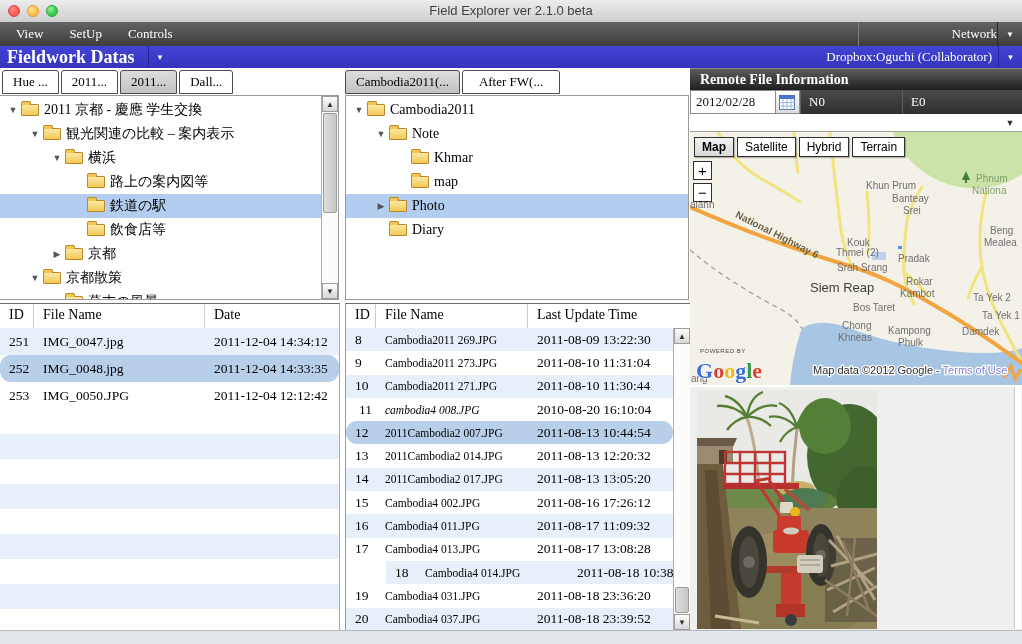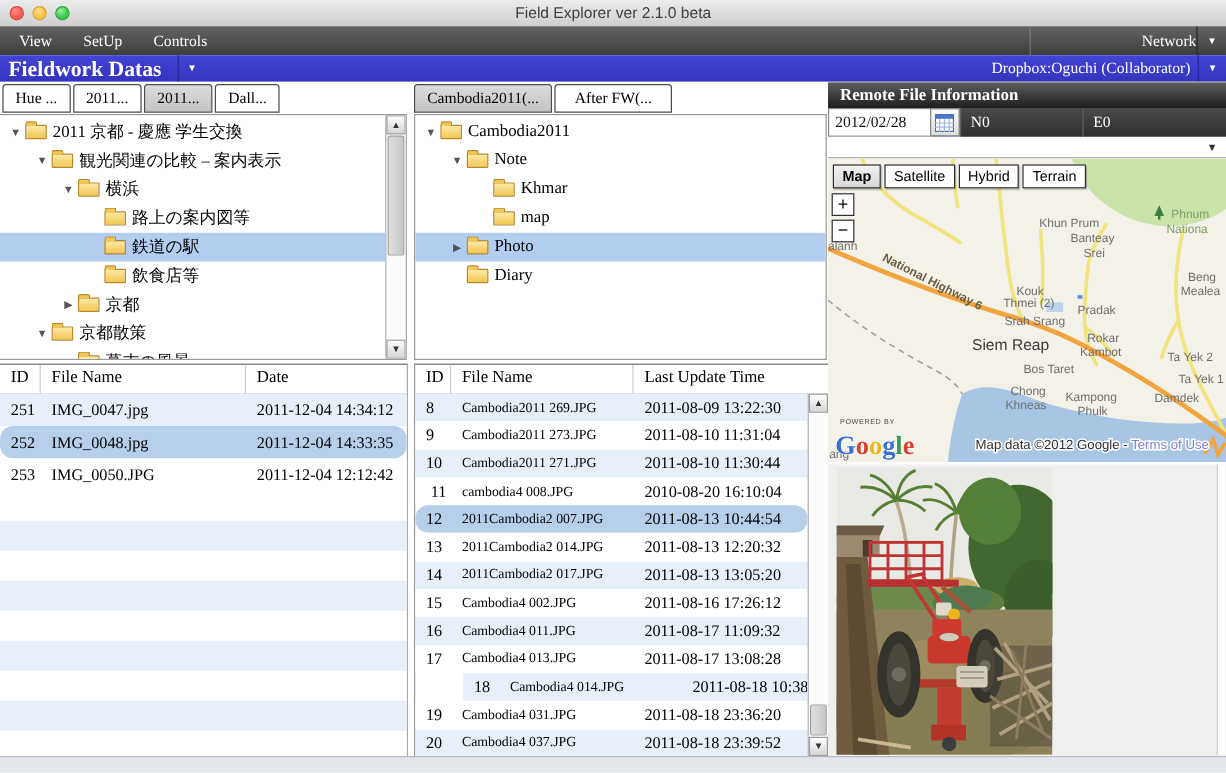--- a/index.html
+++ b/index.html
@@ -314,21 +314,21 @@
           <div class="c fname-sm" style="width: 152px;">Cambodia2011 273.JPG</div>
           <div class="c" style="flex: 1 1 0%;">2011-08-10 11:31:04</div>
         </div>
         <div class="row alt" style="height: 23.3px;">
           <div class="c" style="width: 30px;">10</div>
           <div class="c fname-sm" style="width: 152px;">Cambodia2011 271.JPG</div>
           <div class="c" style="flex: 1 1 0%;">2011-08-10 11:30:44</div>
         </div>
         <div class="row plain" style="height: 23.3px;">
           <div class="c" style="width: 30px; text-align: center;">11</div>
-          <div class="c fname-sm" style="width: 152px;">cambodia4 008.JPG</div>
+          <div class="c fname-sm" style="width: 152px; font-style: italic;">cambodia4 008.JPG</div>
           <div class="c" style="flex: 1 1 0%;">2010-08-20 16:10:04</div>
         </div>
         <div class="row selected" style="height: 23.3px;">
           <div class="c" style="width: 30px;">12</div>
           <div class="c fname-sm" style="width: 152px;">2011Cambodia2 007.JPG</div>
           <div class="c" style="flex: 1 1 0%;">2011-08-13 10:44:54</div>
         </div>
         <div class="row plain" style="height: 23.3px;">
           <div class="c" style="width: 30px;">13</div>
           <div class="c fname-sm" style="width: 152px;">2011Cambodia2 014.JPG</div>

